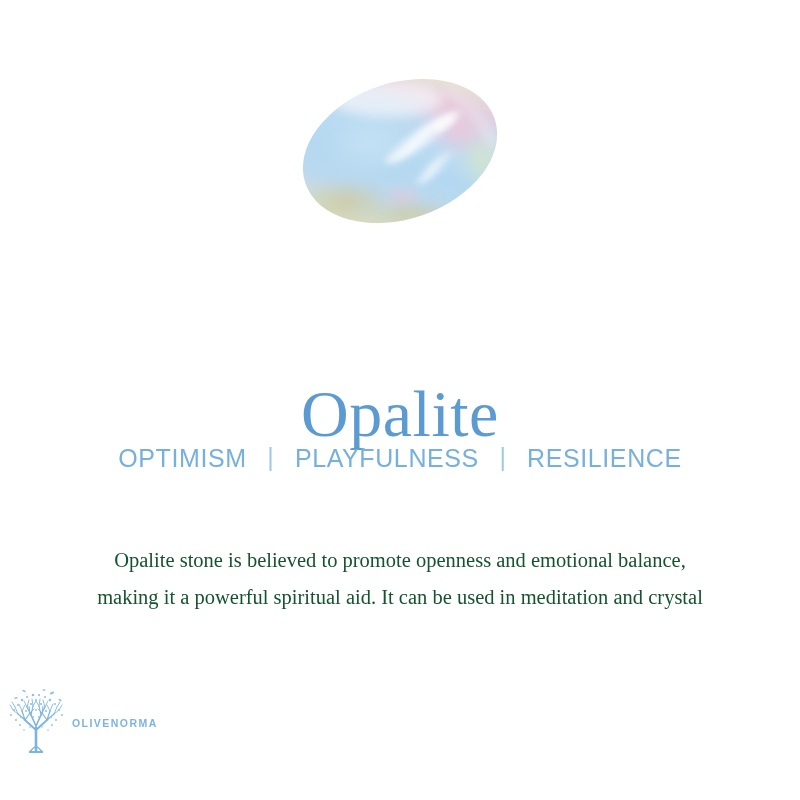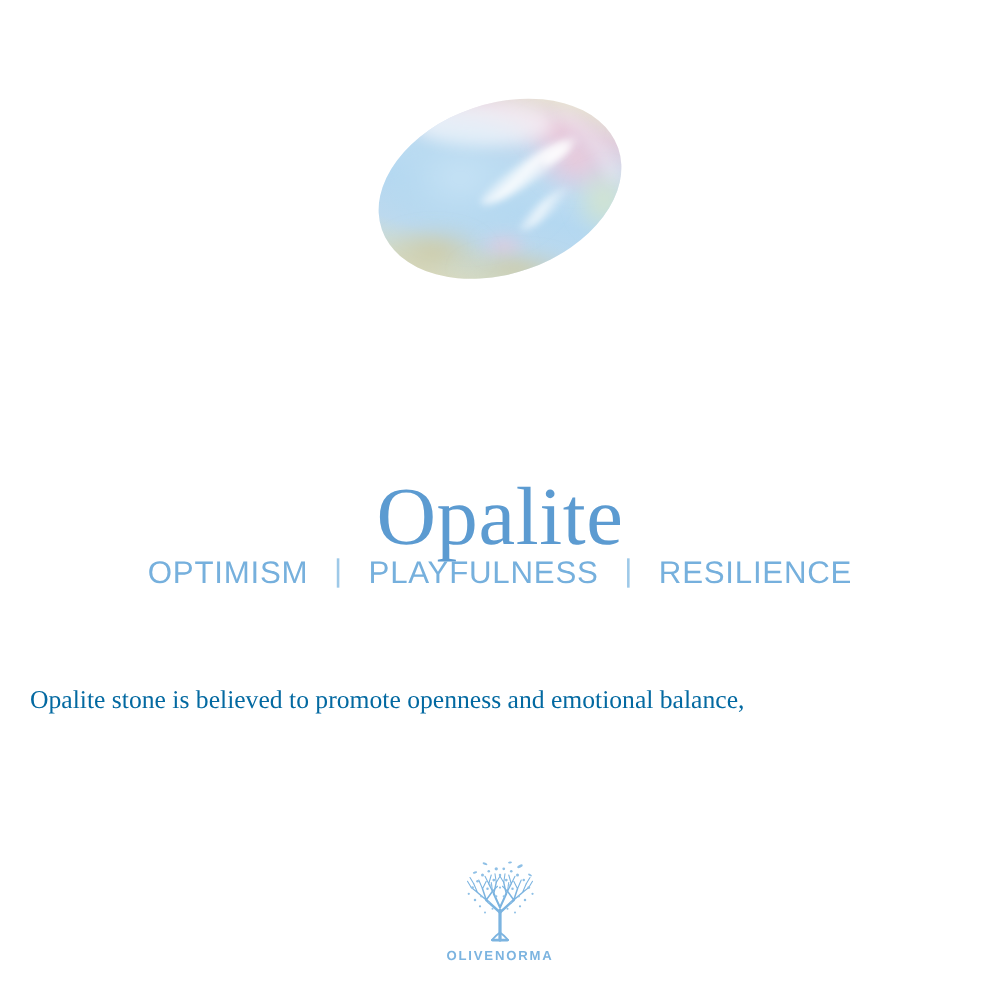--- a/index.html
+++ b/index.html
@@ -77,40 +77,40 @@
     font-weight: 300;
     transform: translateY(-1px);
   }
 
   
   .description {
     position: absolute;
     left: 24px;
     top: 521px;
     width: 752px;
-    text-align: left;
+    text-align: center;
     font-family: "Liberation Serif", "DejaVu Serif", serif;
     font-size: 20.5px;
     font-weight: 400;
     line-height: 37px;
-    color: #0369a1;
+    color: #14532d;
   }
   .description .line {
     display: block;
     white-space: nowrap;
   }
 
   
   .logo {
     position: absolute;
     left: 0;
     top: 686px;
     width: 800px;
     display: flex;
-    flex-direction: column;
+    flex-direction: row;
     align-items: center;
   }
   .logo-mark {
     display: block;
     width: 72px;
     height: 72px;
   }
   .logo-name {
     margin-top: 1px;
     font-family: "Liberation Sans", "DejaVu Sans", sans-serif;
@@ -223,20 +223,21 @@
   <div class="keywords">
     <span>OPTIMISM</span>
     <span class="kw-sep">|</span>
     <span>PLAYFULNESS</span>
     <span class="kw-sep">|</span>
     <span>RESILIENCE</span>
   </div>
 
   <p class="description">
     <span class="line">Opalite stone is believed to promote openness and emotional balance,</span>
+    <span class="line">making it a powerful spiritual aid. It can be used in meditation and crystal</span>
   </p>
 
   <div class="logo">
     <svg class="logo-mark" viewBox="0 0 72 72">
       <g stroke="#7cb4e0" fill="none" stroke-linecap="round">
 
         <path d="M36 66 L36 42" stroke-width="2.6"></path>
         <path d="M36 66 L30 66 M36 66 L42 66" stroke-width="2.2"></path>
         <path d="M29.5 66 Q33 62 36 60 Q39 62 42.5 66" stroke-width="1.5"></path>
 

